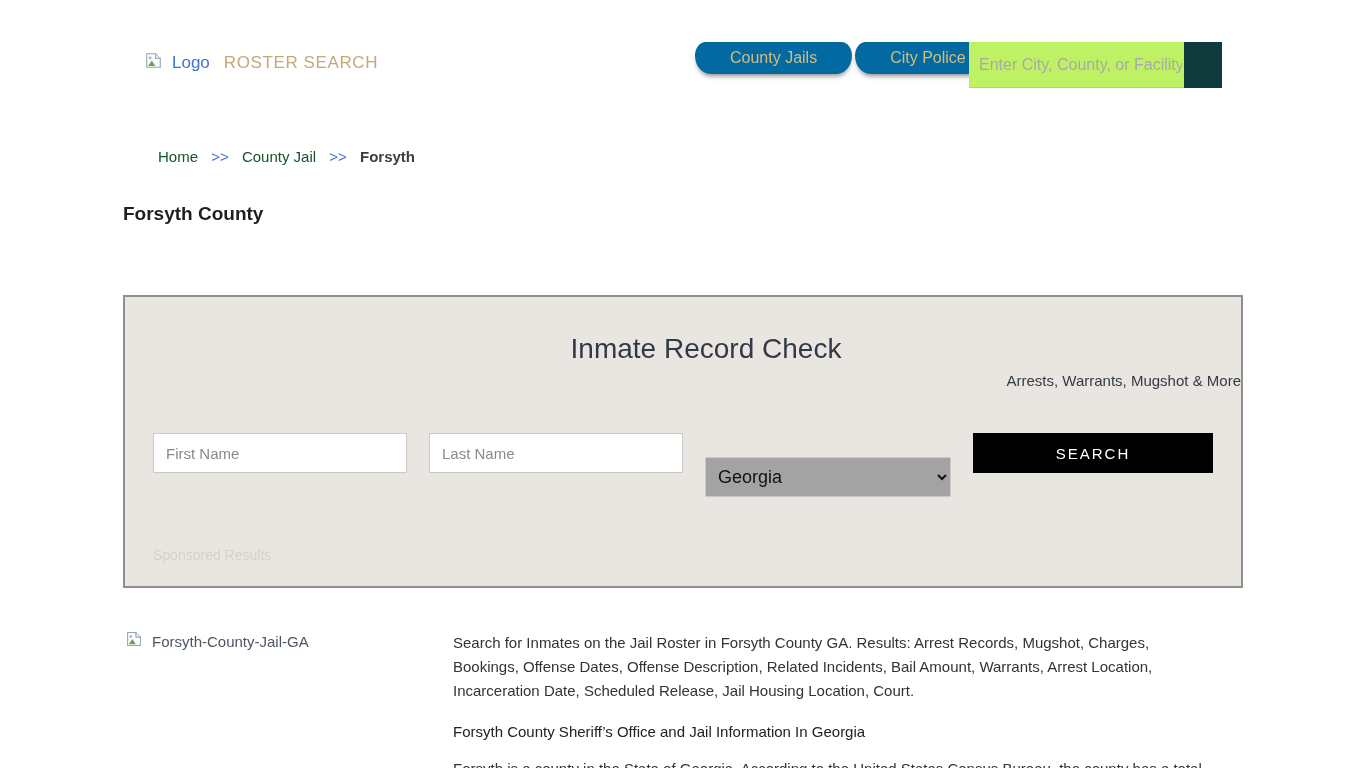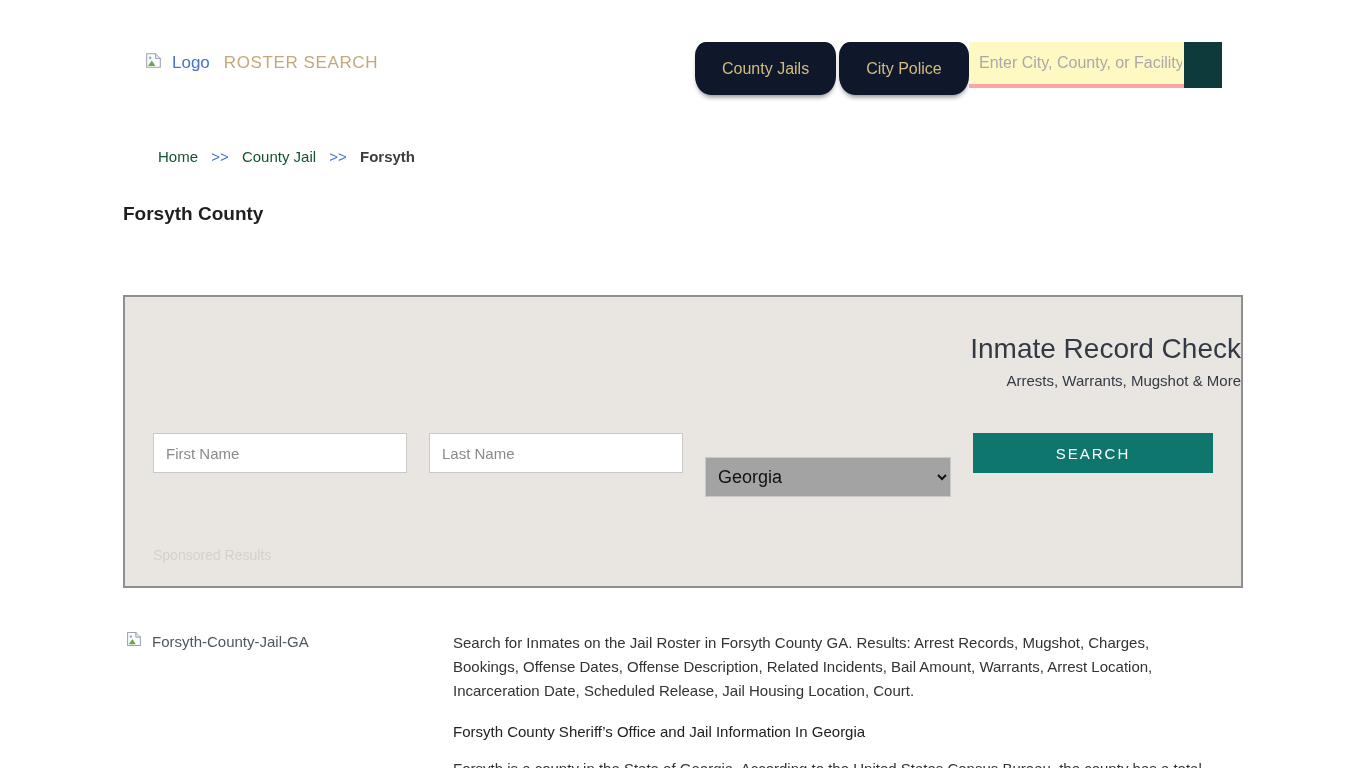--- a/index.html
+++ b/index.html
@@ -14,66 +14,66 @@
 
   
   .site-header { position: relative; height: 105px; }
   .brand { position: absolute; left: 22px; top: 52px; display: flex; align-items: center; }
   .broken-img { display: inline-flex; align-items: center; gap: 10px; }
   .alt-logo { color: #4372d0; font-size: 17px; }
   .brand-text { color: #c4a877; font-size: 17px; letter-spacing: 0.6px; margin-left: 14px; }
 
   .nav-tabs { position: absolute; left: 572px; top: 42px; display: flex; gap: 3px; }
   .tab-btn {
-    background: #0f172a; color: #d2bc80;
+    background: #0369a1; color: #d2bc80;
     font-family: "Liberation Sans", sans-serif; font-size: 16px;
-    padding: 0 27px; height: 53px; border: none; cursor: pointer;
+    padding: 0 35px; height: 32px; border: none; cursor: pointer;
     border-radius: 11px 11px 16px 16px / 14px 14px 19px 19px;
     box-shadow: 0 4px 5px -2px rgba(0,0,0,0.45);
   }
 
   .header-search { position: absolute; right: 21px; top: 42px; display: flex; align-items: stretch; }
   .hs-input {
     width: 215px; height: 46px; border: none; outline: none;
-    border-bottom: 4px solid #fca5a5;
+    border-bottom: 1px solid #fca5a5;
     font-family: "Liberation Sans", sans-serif; font-size: 16px; color: #666;
-    padding: 0 2px 0 10px; background: #fef9c3;
+    padding: 0 2px 0 10px; background: #bef264;
   }
   .hs-input::placeholder { color: #a9a9a9; }
   .hs-btn { width: 38px; height: 46px; background: #0e3a3c; border: none; cursor: pointer; }
 
   
   .breadcrumb { margin: 43px 0 0 35px; font-size: 15px; line-height: 18px; }
   .crumb-link { color: #14532d; text-decoration: none; cursor: pointer; }
   .crumb-sep { color: #4372d0; margin: 0 9px; }
   .crumb-current { color: #3d3d3d; font-weight: bold; }
 
   
   .page-title { margin: 37px 0 0; text-align: left; font-size: 19px; font-weight: bold; color: #1f1f1f; }
 
   
   .panel {
     margin-top: 70px; height: 293px; width: 100%;
     background: #e9e6e1; border: 2px solid #8f8f8f;
   }
-  .panel-title { margin: 36px 0 0; text-align: right; font-size: 28px; font-weight: 400; color: #333a45; padding-left: 46px; }
+  .panel-title { margin: 36px 0 0; text-align: center; font-size: 28px; font-weight: 400; color: #333a45; padding-left: 46px; }
   .panel-sub { margin-top: 7px; text-align: right; font-size: 15px; color: #333a45; }
   .form-row { display: flex; gap: 22px; margin: 44px 28px 0; }
   .form-row > * { flex: 1; height: 40px; }
   .text-field {
     border: 1px solid #c9c9c9; background: #fff; padding: 0 12px;
     font-family: "Liberation Sans", sans-serif; font-size: 15px; color: #333; outline: none;
   }
   .text-field::placeholder { color: #8a8a8a; }
   .state-select {
     border: 1px solid #c9c9c9; background: #a3a3a3; padding: 0 8px;
     font-family: "Liberation Sans", sans-serif; font-size: 18px; color: #111; margin-top: 24px;
   }
   .search-btn {
-    background: #0f766e; color: #ffffff; border: none; cursor: pointer;
+    background: #000000; color: #ffffff; border: none; cursor: pointer;
     font-family: "Liberation Sans", sans-serif; font-size: 15px; letter-spacing: 2px;
   }
   .sponsored { margin: 50px 0 0 28px; font-size: 14px; color: #d4d1ca; }
 
   
   .content-row { display: flex; margin-top: 43px; align-items: flex-start; }
   .img-col { width: 330px; padding-left: 3px; flex: none; }
   .alt-jail { color: #4e5660; font-size: 15px; }
   .text-col { flex: 1; padding-right: 30px; }
   .text-col p { margin: 0; font-size: 15px; line-height: 24px; color: #333; }

